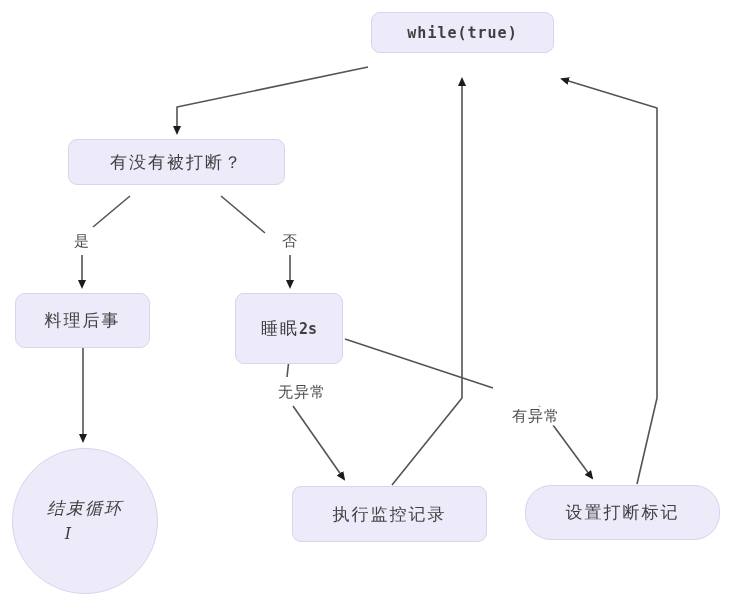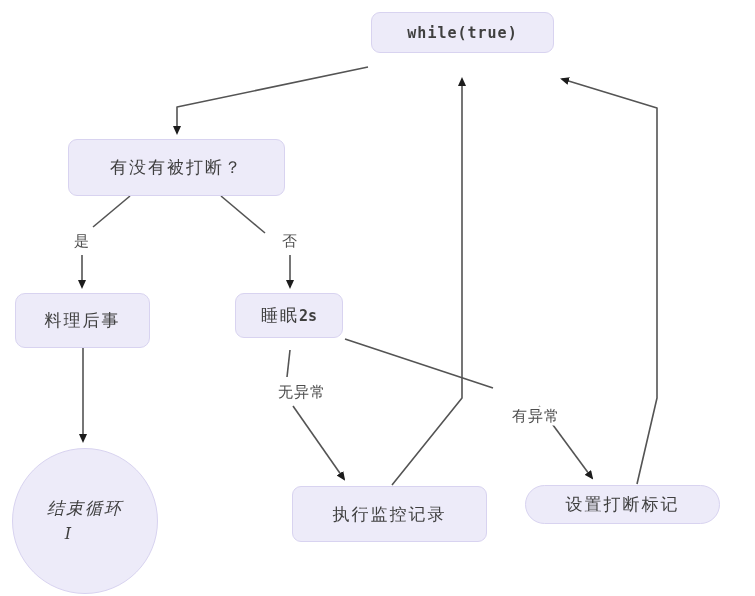--- a/index.html
+++ b/index.html
@@ -93,37 +93,37 @@
     <path class="edge" d="M345,339 L493,388"></path>
     <path class="edge" d="M539,406 L592,478" marker-end="url(#arrowhead)"></path>
     <path class="edge" d="M392,485 L462,398 L462,79" marker-end="url(#arrowhead)"></path>
     <path class="edge" d="M637,484 L657,398 L657,108 L562,79" marker-end="url(#arrowhead)"></path>
   </svg>
 
   <div class="node code-node" style="left:371px; top:12px; width:183px; height:41px;">
     <span>while(true)</span>
   </div>
 
-  <div class="node" style="left:68px; top:139px; width:217px; height:57px;">
+  <div class="node" style="left:68px; top:139px; width:217px; height:46px;">
     <span>有没有被打断？</span>
   </div>
 
   <div class="node" style="left:15px; top:293px; width:135px; height:55px;border-radius:10px;">
     <span>料理后事</span>
   </div>
 
-  <div class="node" style="left:235px; top:293px; width:108px; height:45px;">
+  <div class="node" style="left:235px; top:293px; width:108px; height:71px;">
     <span><span>睡眠</span><span class="code-part">2s</span></span>
   </div>
 
   <div class="node" style="left:268px; top:486px; width:195px; height:56px;margin-left:24px;">
     <span>执行监控记录</span>
   </div>
 
-  <div class="node" style="left:525px; top:485px; width:195px; height:39px;border-radius:26px;">
+  <div class="node" style="left:525px; top:485px; width:195px; height:55px;border-radius:26px;">
     <span>设置打断标记</span>
   </div>
 
   <div class="node circle" style="left:12px; top:448px; width:146px; height:146px;">
     <span>结束循环</span>
     <span class="cursor-line">I</span>
   </div>
 
   <div class="edge-label" style="left:82px; top:241px;">是</div>
   <div class="edge-label" style="left:290px; top:241px;">否</div>

